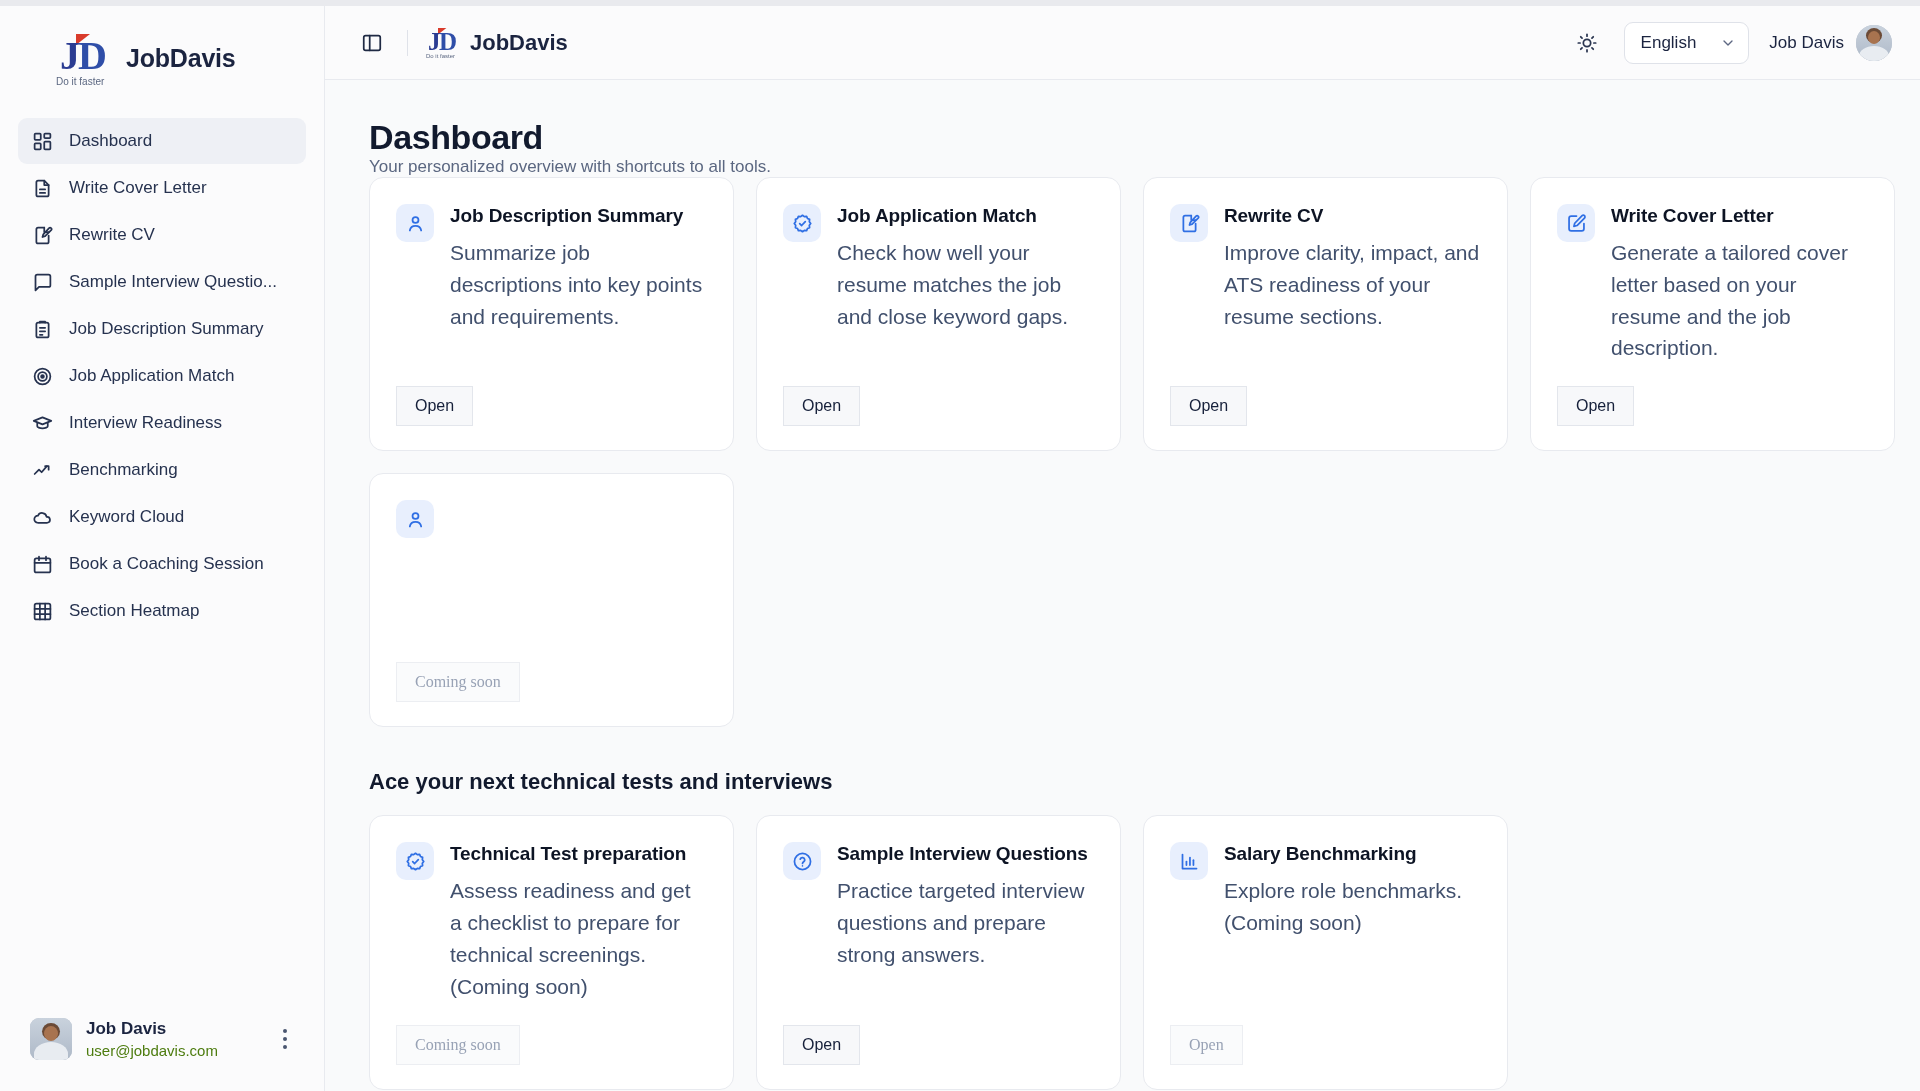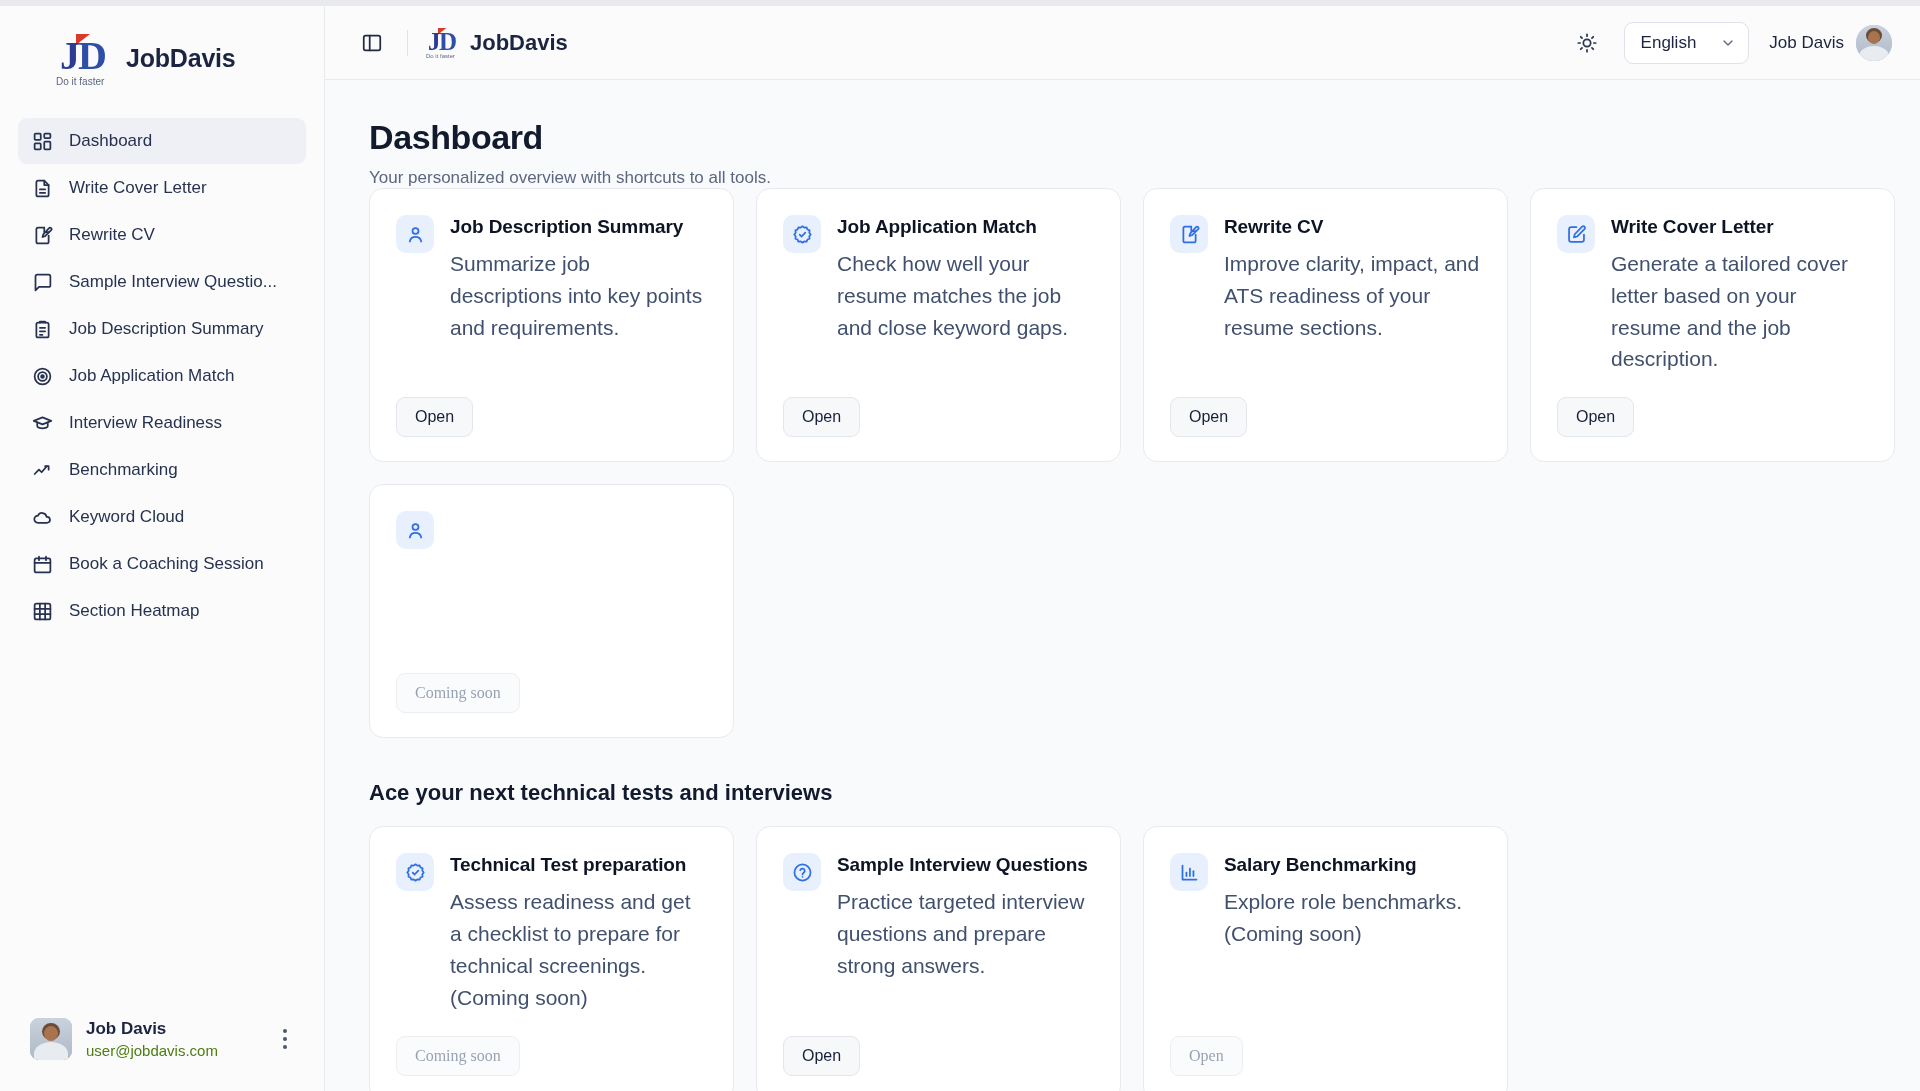--- a/index.html
+++ b/index.html
@@ -170,21 +170,20 @@
   }
   .page-title {
     font-size: 34px;
     font-weight: bold;
     color: #121a2e;
     letter-spacing: -0.4px;
   }
   .page-sub {
     font-size: 17px;
     color: #5b6781;
-    margin-top: 11px;
   }
   .section-title {
     font-size: 22px;
     font-weight: bold;
     color: #121a2e;
     margin: 40px 0 20px 0;
   }
   .section-title.second { margin-top: 42px; }
 
   .grid {
@@ -226,21 +225,21 @@
     margin-top: 9px;
   }
   .card-foot { margin-top: auto; padding-top: 22px; }
   .btn {
     display: inline-flex;
     align-items: center;
     justify-content: center;
     height: 40px;
     padding: 0 18px;
     border: 1px solid #e3e6ec;
-    border-radius: 9px;
+    border-radius: 0;
     background: #f7f8fa;
     font-size: 16px;
     color: #16203a;
     cursor: pointer;
     font-family: "Liberation Sans", sans-serif;
   }
   .btn.disabled {
     color: #98a2b5;
     background: #fafbfc;
     border-color: #eceef2;

